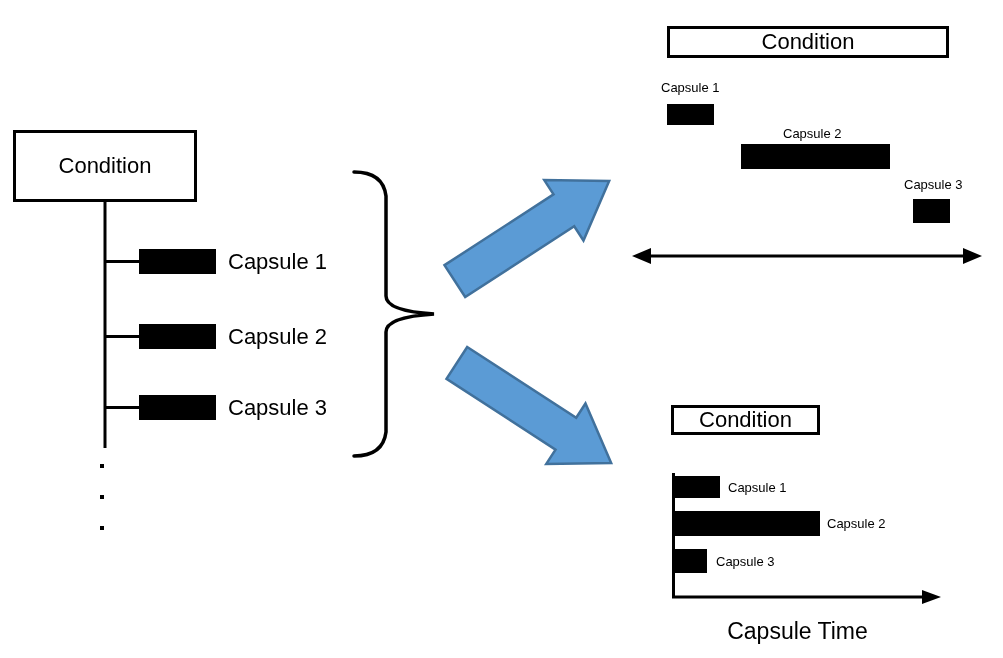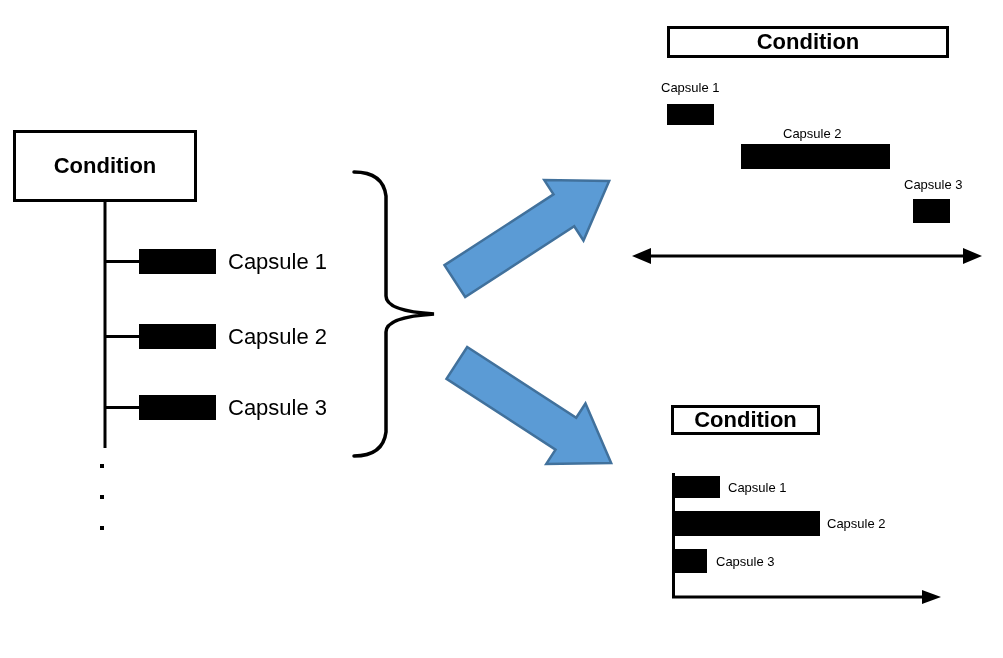--- a/index.html
+++ b/index.html
@@ -14,21 +14,20 @@
   }
   .condition-box {
     position: absolute;
     border: 3px solid #000000;
     background: #ffffff;
     display: flex;
     align-items: center;
     justify-content: center;
     font-size: 22px;
     box-sizing: border-box;
-    font-weight: bold;
   }
   .bar {
     position: absolute;
     background: #000000;
   }
   .bar-label-small {
     position: absolute;
     font-size: 13px;
     white-space: nowrap;
   }
@@ -122,14 +121,15 @@
     <span>Condition</span>
   </div>
   <div id="capsule-bars">
       <div class="bar" style="left: 673px; top: 476px; width: 47px; height: 22px; background: rgb(0, 0, 0);"></div>
       <div class="bar-label-small" style="left: 728px; top: 480px;">Capsule 1</div>
       <div class="bar" style="left: 673px; top: 511px; width: 147px; height: 25px; background: rgb(0, 0, 0);"></div>
       <div class="bar-label-small" style="left: 827px; top: 516px;">Capsule 2</div>
       <div class="bar" style="left: 673px; top: 549px; width: 34px; height: 24px; background: rgb(0, 0, 0);"></div>
       <div class="bar-label-small" style="left: 716px; top: 554px;">Capsule 3</div>
     </div>
+  <div class="axis-title" style="left:655px; top:618px; width:285px;">Capsule Time</div>
 
 </div>
 
 </body></html>

